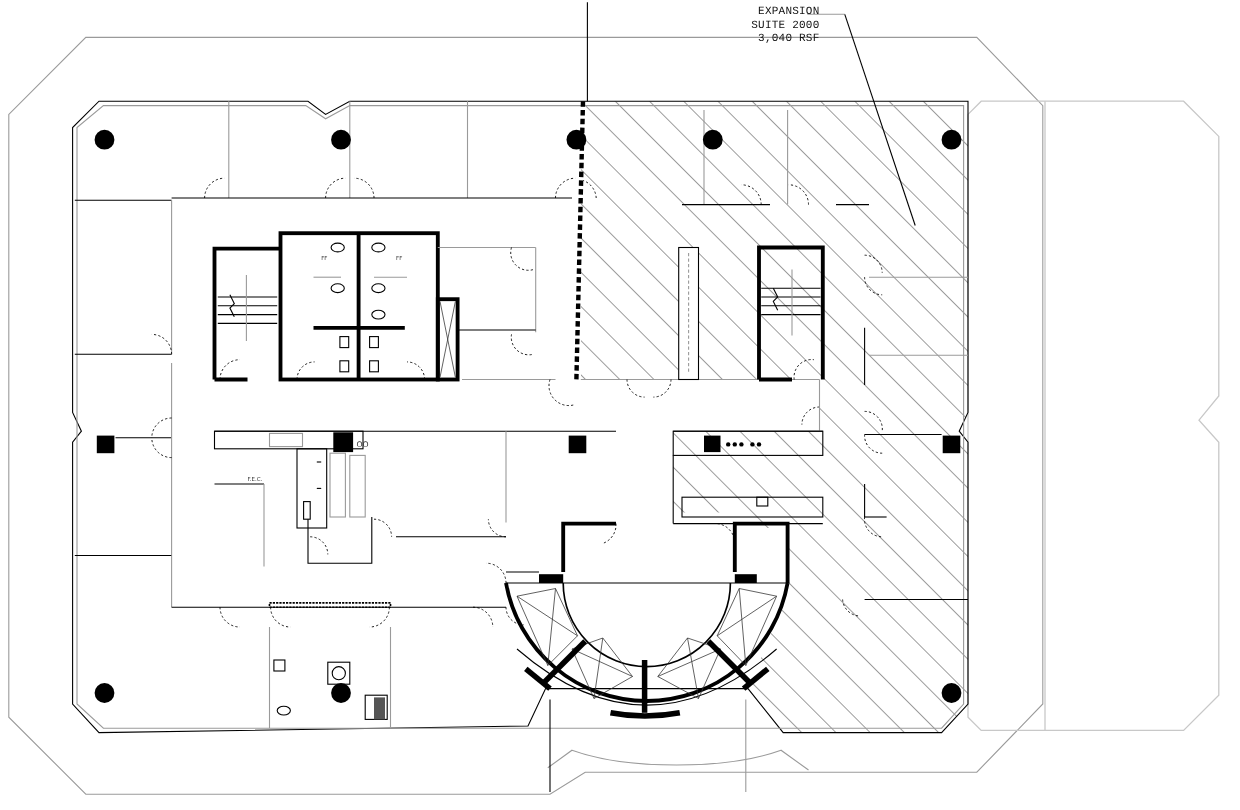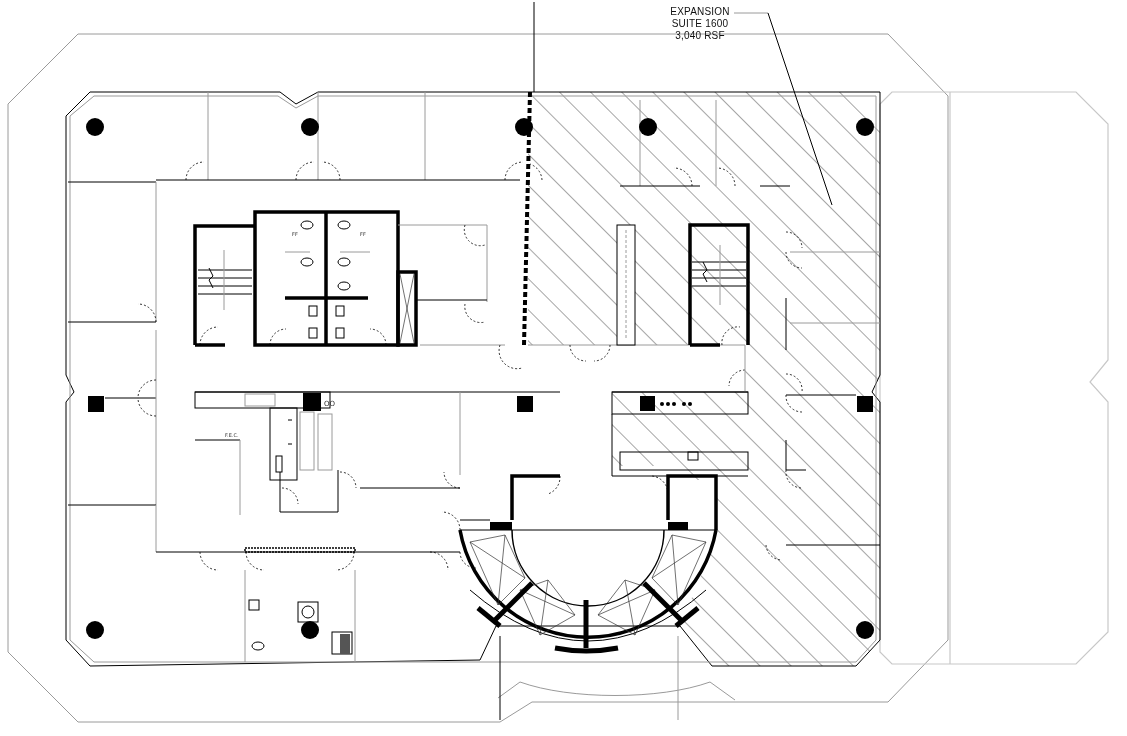--- a/index.html
+++ b/index.html
@@ -8,22 +8,22 @@
   #plan { position:absolute; left:0; top:0; width:1127px; height:736px; display:block; }
   .thin { fill:none; stroke:#000; stroke-width:1; }
   .grey { fill:none; stroke:#9a9a9a; stroke-width:1; }
   .light { fill:none; stroke:#c8c8c8; stroke-width:1.2; }
   .med { fill:none; stroke:#000; stroke-width:1.5; }
   .thick { fill:none; stroke:#000; stroke-width:3.5; }
   .heavy { fill:none; stroke:#000; stroke-width:5; }
   .door { fill:none; stroke:#000; stroke-width:0.8; stroke-dasharray:2 2; }
   .col { fill:#000; }
   .x { fill:none; stroke:#333; stroke-width:0.7; }
-  .lbl { position:absolute; font-size:10px; color:#111; text-align:center; line-height:12px;
-         letter-spacing:0.2px; font-family:Liberation Sans, sans-serif; }
+  .lbl { position:absolute; font-size:10px; color:#111; text-align:right; line-height:12px;
+         letter-spacing:0.2px; font-family:Liberation Mono, monospace; }
 </style>
 </head>
 <body>
 
 <svg id="plan" viewBox="0 0 1127 736" xmlns="http://www.w3.org/2000/svg">
   <defs>
     <pattern id="hatch" patternUnits="userSpaceOnUse" width="22" height="22" patternTransform="rotate(-45)">
       <line x1="0" y1="0" x2="0" y2="22" stroke="#000" stroke-width="0.7"></line>
     </pattern>
     <clipPath id="hatchClip">
@@ -285,15 +285,15 @@
   </g>
 
   <g>
     <line class="grey" x1="734" y1="13" x2="768" y2="13"></line>
     <line class="thin" x1="768" y1="13" x2="832" y2="205"></line>
   </g>
 </svg>
 
 <div class="lbl" style="left:655px; top:6px; width:90px;">
   <div>EXPANSION</div>
-  <div>SUITE 1600</div>
+  <div>SUITE 2000</div>
   <div>3,040 RSF</div>
 </div>
 
 </body></html>

